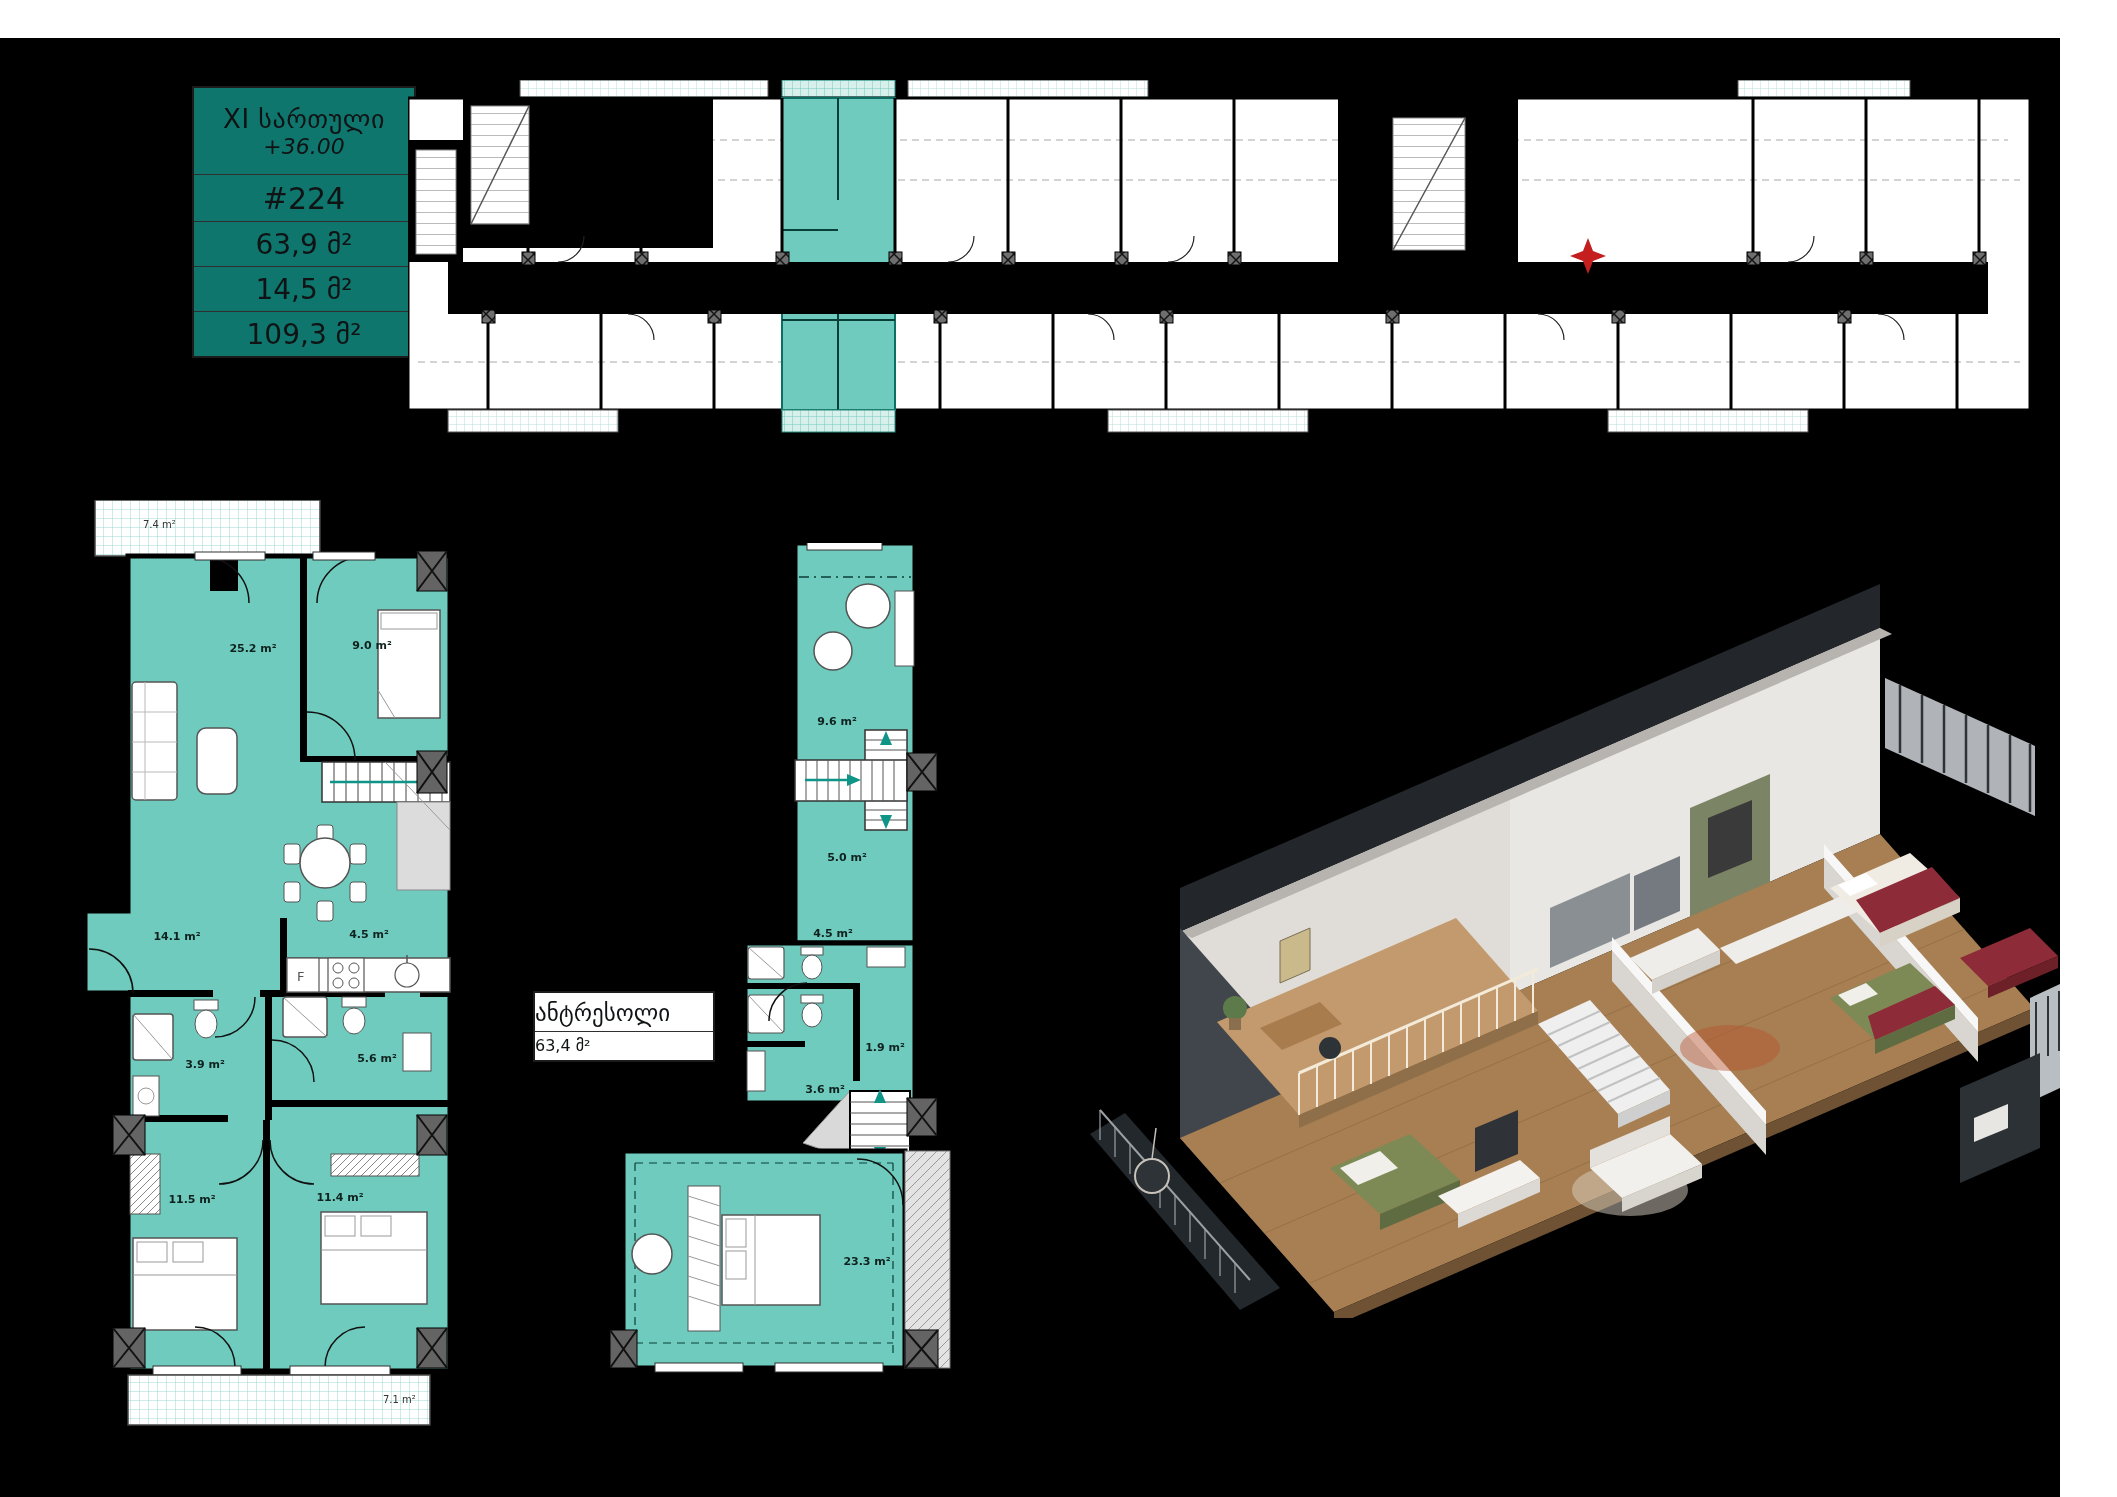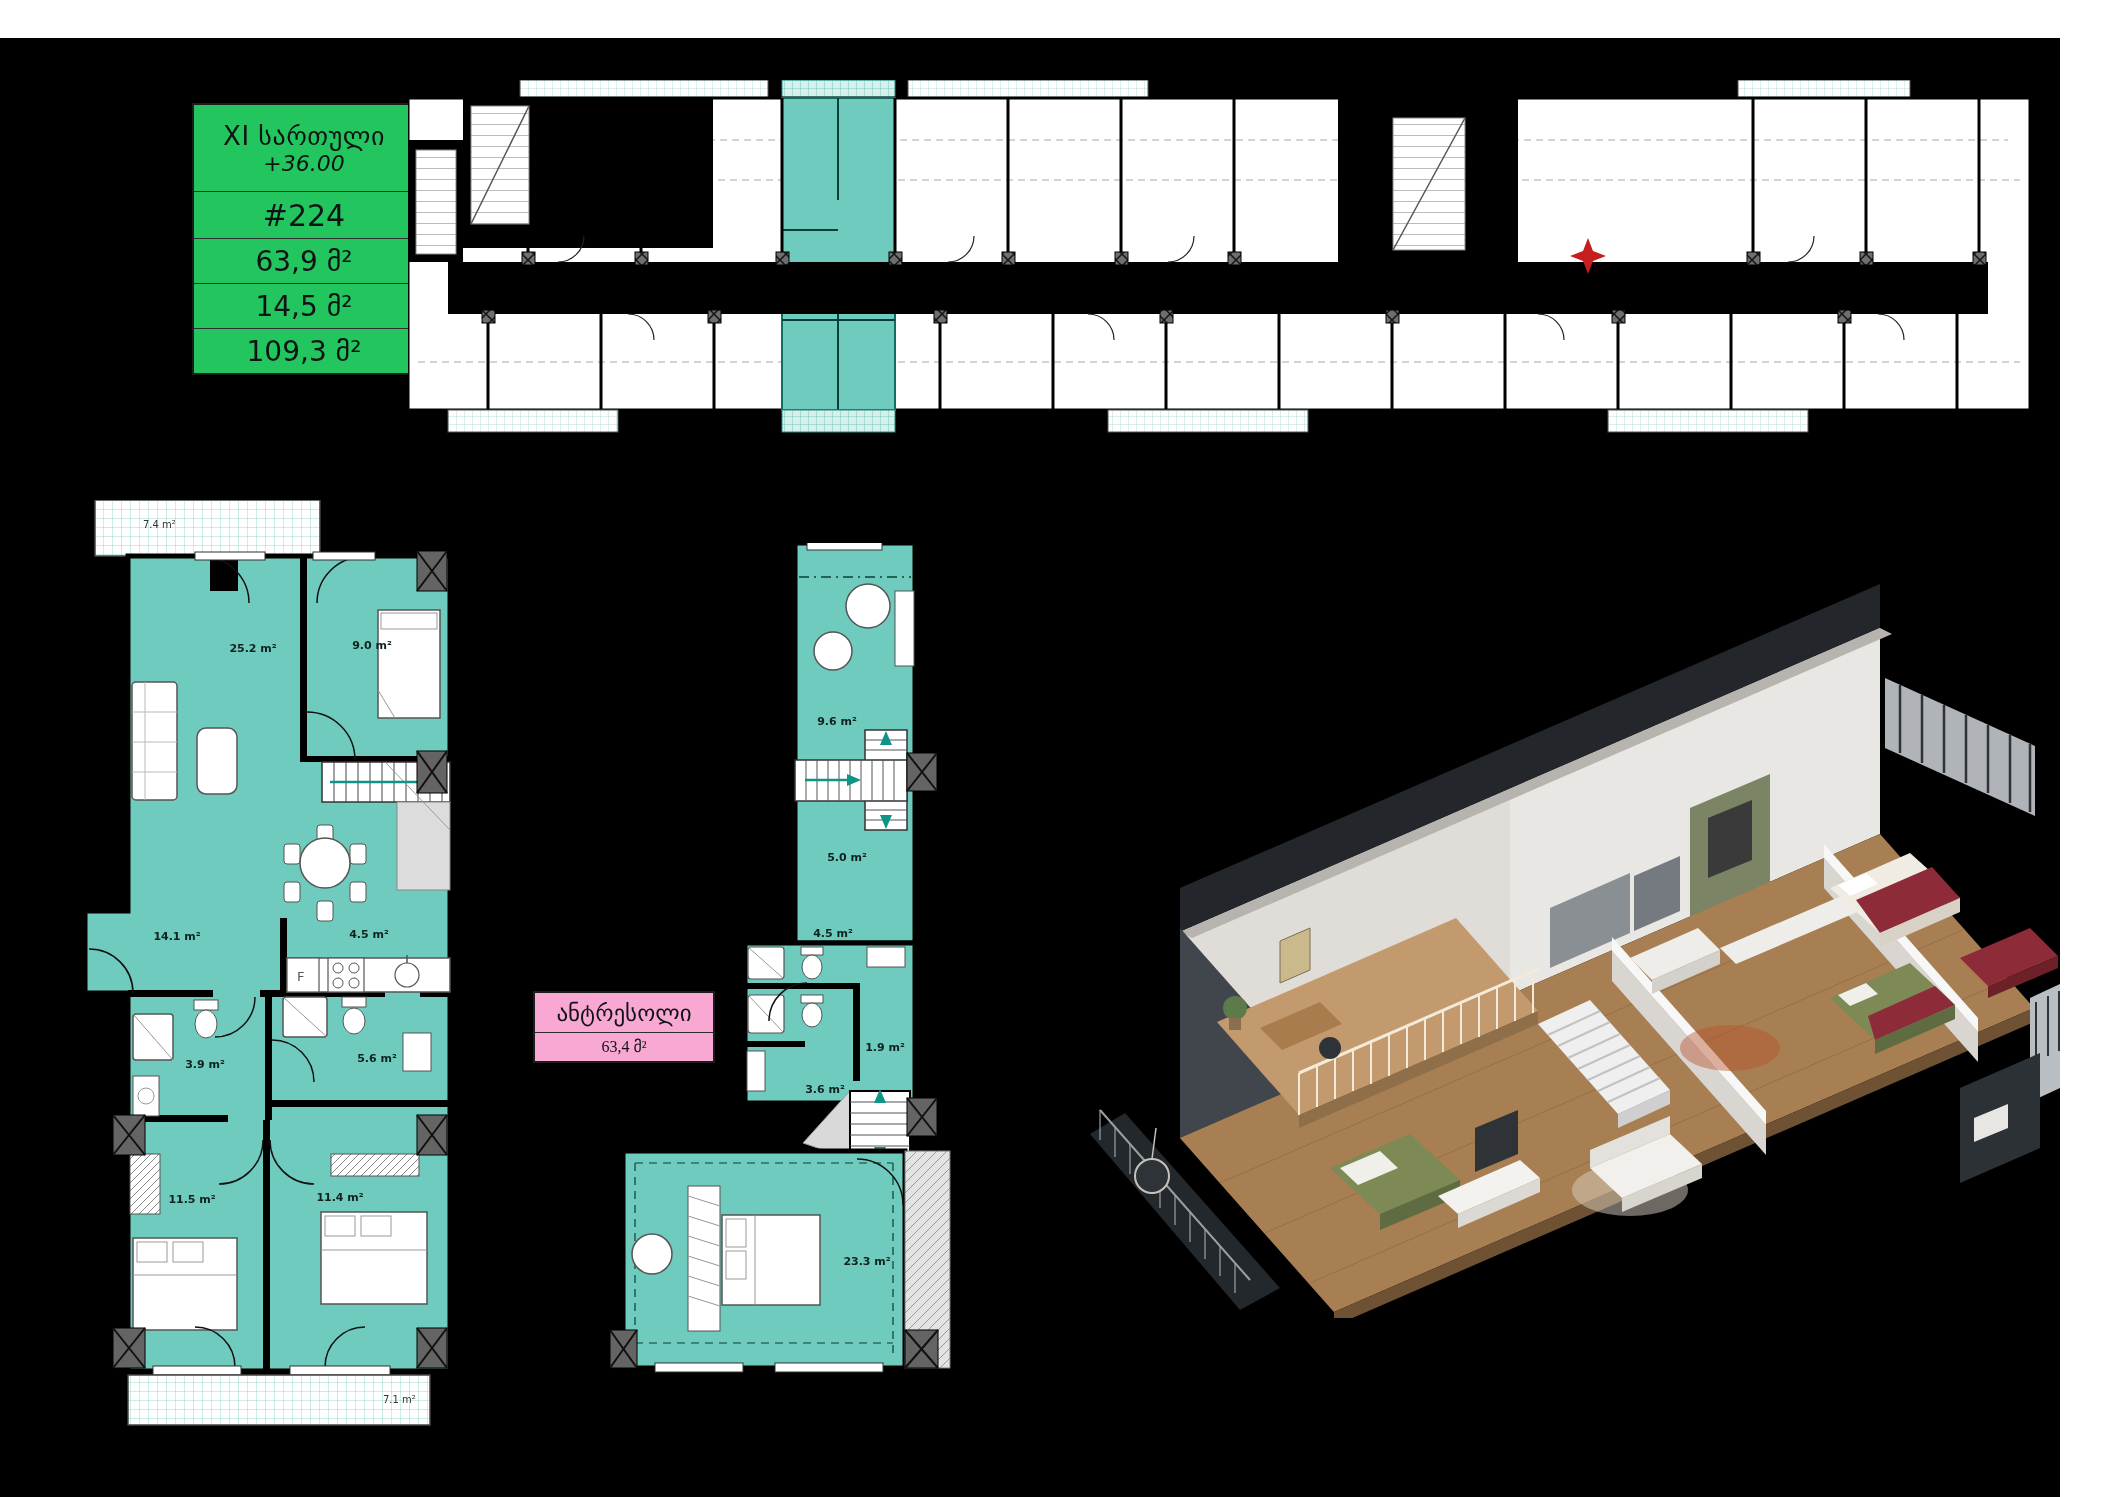--- a/index.html
+++ b/index.html
@@ -5,34 +5,34 @@
   html,body{margin:0;padding:0;}
   body{
     width:2117px;height:1497px;position:relative;background:#ffffff;
     font-family:"DejaVu Sans",sans-serif;overflow:hidden;
   }
   .canvas{position:absolute;left:0;top:38px;width:2060px;height:1459px;background:#000;overflow:hidden;}
   .abs{position:absolute;}
 
   
   .info-box{
-    position:absolute;left:192px;top:48px;width:220px;background:#22c55e;
-    border:2px solid #1c1c1c;color:#101314;margin-top:17px;
+    position:absolute;left:192px;top:48px;width:220px;background:#0f766e;
+    border:2px solid #1c1c1c;color:#101314;
   }
   .info-box .row{border-top:1.5px solid #2f2f2f;display:flex;align-items:center;justify-content:center;}
   .info-box .row:first-child{border-top:none;}
   .ib-head{height:86px;flex-direction:column;display:flex;align-items:center;justify-content:center;}
   .ib-head .ka{font-size:26px;letter-spacing:0.5px;}
   .ib-head .num{font-size:22px;font-style:italic;}
   .ib-unit{height:46px;font-size:30px;}
   .ib-area{height:44px;font-size:28px;}
 
   .antresol-box{
-    position:absolute;left:533px;top:953px;width:178px;background:#f9a8d4;
-    border:2px solid #1c1c1c;color:#101314;text-align:center;font-family:Liberation Serif, serif;
+    position:absolute;left:533px;top:953px;width:178px;background:#ffffff;
+    border:2px solid #1c1c1c;color:#101314;
   }
   .antresol-box .t{font-size:23px;padding:7px 0 5px 0;}
   .antresol-box .a{font-size:16px;border-top:1.5px solid #2f2f2f;padding:4px 0 5px 0;}
 
   
   text{font-family:"DejaVu Sans",sans-serif;}
   .rmlbl{font-size:11px;font-weight:bold;fill:#10221f;}
   .ballbl{font-size:10px;fill:#333;}
   .flbl{font-size:13px;fill:#555;}
 

